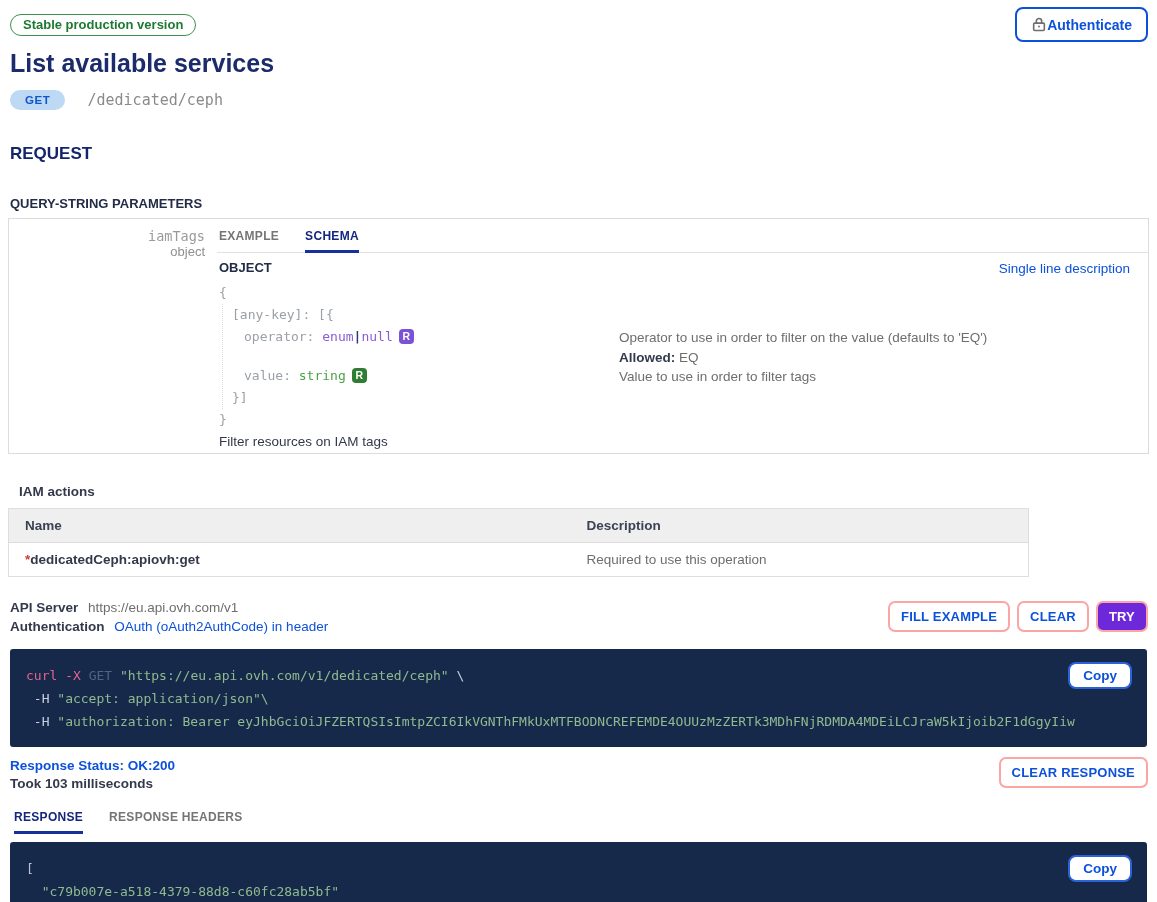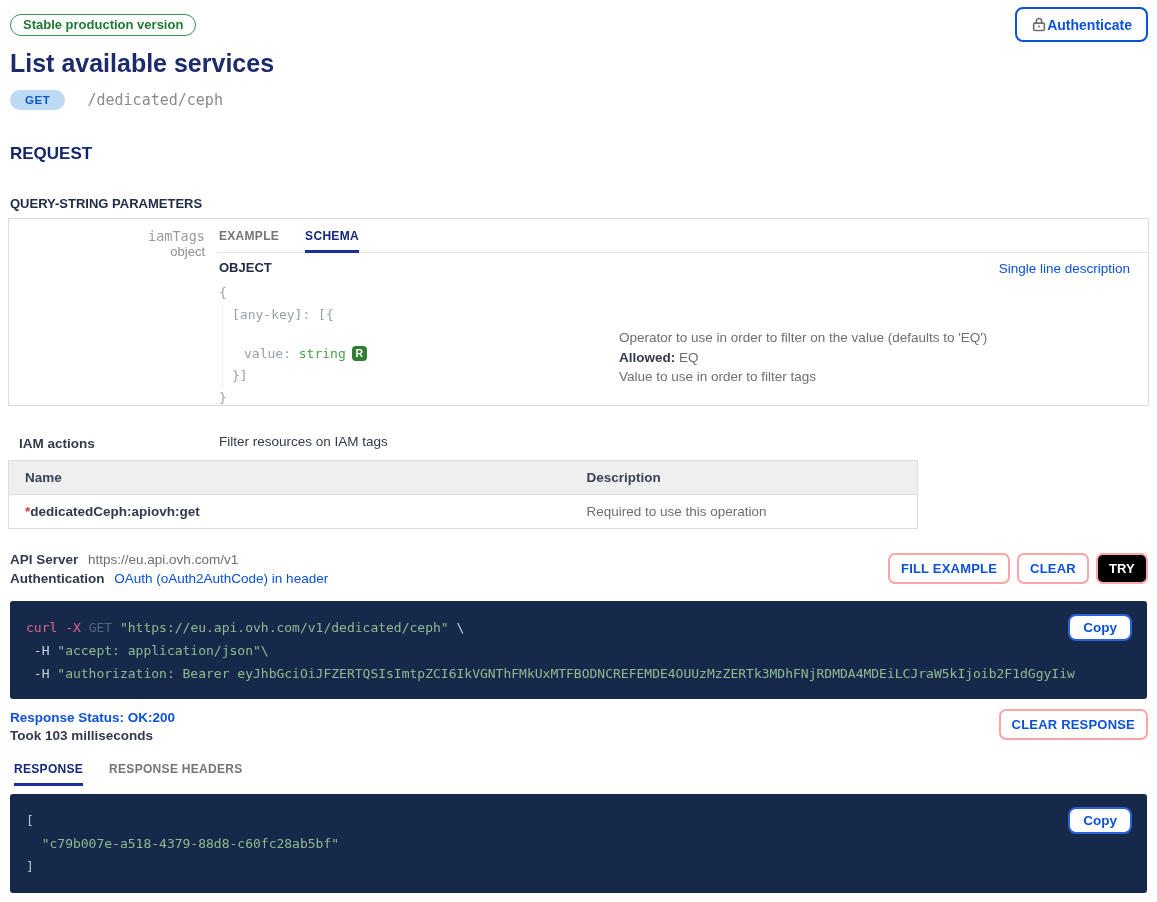--- a/index.html
+++ b/index.html
@@ -38,21 +38,21 @@
   }
   .path { margin-left: 22px; font-size: 15px; color: #8a8a8a; }
 
   
   .request-h { margin: 34px 10px 0; font-size: 17px; font-weight: bold; color: #13256b; }
   .sub-h { margin: 32px 10px 0; font-size: 13px; font-weight: bold; color: #232c47; }
 
   
   .param-box {
     margin: 7px 8px 0; border: 1px solid #dcdcdc;
-    display: flex; height: 188px; background: #fff;
+    display: flex; height: 236px; background: #fff;
   }
   .param-label-col {
     width: 208px; flex: 0 0 208px; text-align: right;
     padding: 10px 12px 0 0; line-height: 15px;
   }
   .param-name { font-size: 13.5px; color: #9a9a9a; }
   .param-type { font-size: 13px; color: #8f8f8f; }
   .param-content { flex: 1; min-width: 0; }
   .tabs-row { display: flex; border-bottom: 1px solid #e2e2e2; padding-left: 2px; }
   .tab {
@@ -79,21 +79,21 @@
   .req-badge.green { background: #2e7d32; }
   .fdesc { position: absolute; left: 402px; color: #6e6e6e; font-size: 13.5px; width: 500px; }
   .fdesc b { color: #343a4d; }
   .desc-op { top: 77px; }
   .desc-allowed { top: 97px; }
   .desc-val { top: 116px; }
   .param-desc { position: absolute; left: 2px; top: 181px; color: #33394b; font-size: 13.5px; }
 
   
   .iam-h { margin: 30px 19px 0; font-size: 13.5px; font-weight: bold; color: #33394b; }
-  .iam-table { margin: 9px 8px 0; border: 1px solid #dedede; border-collapse: collapse; width: 910px; }
+  .iam-table { margin: 9px 8px 0; border: 1px solid #dedede; border-collapse: collapse; width: 1021px; }
   .iam-table th {
     background: #efefef; text-align: left; font-size: 13.5px; font-weight: bold; color: #3a4254;
     padding: 9px 16px; border-bottom: 1px solid #dedede;
   }
   .iam-table td { padding: 9px 16px; font-size: 13.5px; background: #fff; }
   .col-name { width: 562px; }
   .req-star { color: #d13a3a; font-weight: bold; }
   .action-name { color: #33394b; font-weight: bold; text-align: right; }
   .action-desc { color: #6e6e6e; }
 
@@ -102,21 +102,21 @@
   .api-line { font-size: 13.5px; line-height: 19px; }
   .api-label { font-weight: bold; color: #33394b; margin-right: 6px; }
   .api-value { color: #6e6e6e; }
   .api-link { color: #0c51d9; cursor: pointer; }
   .btn-row { position: absolute; right: -1px; top: 3px; display: flex; gap: 7px; }
   .btn {
     border: 2px solid #fca5a5; border-radius: 7px; background: #fff;
     color: #0c51d9; font-size: 13px; font-weight: bold; letter-spacing: .2px;
     padding: 6px 11px; cursor: pointer; font-family: "Liberation Sans", sans-serif;
   }
-  .btn.primary { background: #000000; color: #fff; }
+  .btn.primary { background: #6d28d9; color: #fff; }
 
   
   .dark-block {
     margin: 9px 10px 0; background: #17294a; border-radius: 3px;
     position: relative; padding: 15px 16px 14px; color: #c7d1de;
   }
   .dark-block pre {
     font-family: "DejaVu Sans Mono", monospace; font-size: 13px; line-height: 23px;
     white-space: pre; overflow: hidden;
   }
@@ -182,20 +182,21 @@
       <div class="tab active">SCHEMA</div>
     </div>
     <div class="schema-body">
       <div class="obj-label">OBJECT</div>
       <div class="single-desc">Single line description</div>
 
       <div class="code mono">
         <div>{</div>
         <div class="indent1">
           <div>[any-key]: [{</div>
+          <div style="padding-left:12px;"><span>operator: </span><span class="tok-purple">enum</span><span class="tok-sep">|</span><span class="tok-purple">null</span><span class="req-badge purple">R</span></div>
           <div class="spacer17"></div>
           <div style="padding-left:12px;"><span>value: </span><span class="tok-green">string</span><span class="req-badge green">R</span></div>
           <div>}]</div>
         </div>
         <div>}</div>
       </div>
 
       <div class="fdesc desc-op">Operator to use in order to filter on the value (defaults to 'EQ')</div>
       <div class="fdesc desc-allowed"><b>Allowed:</b><span> EQ</span></div>
       <div class="fdesc desc-val">Value to use in order to filter tags</div>

